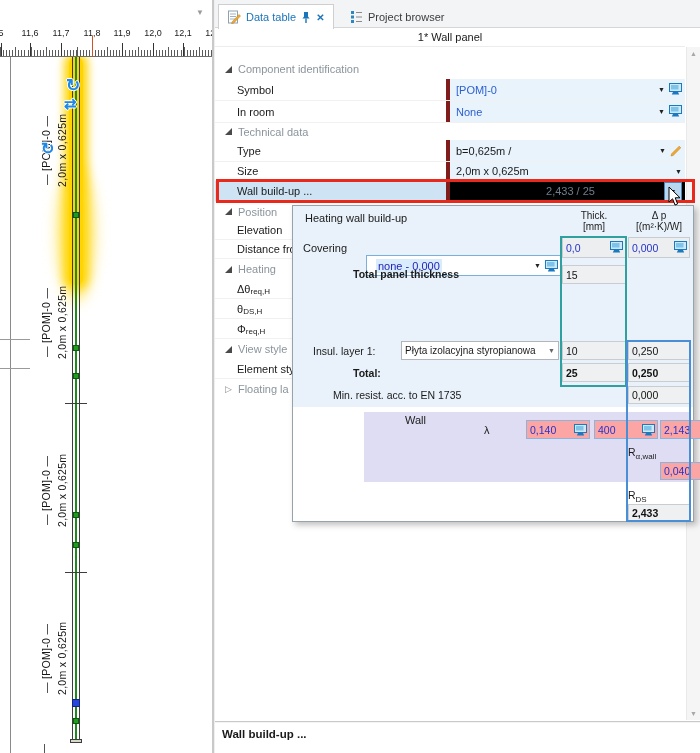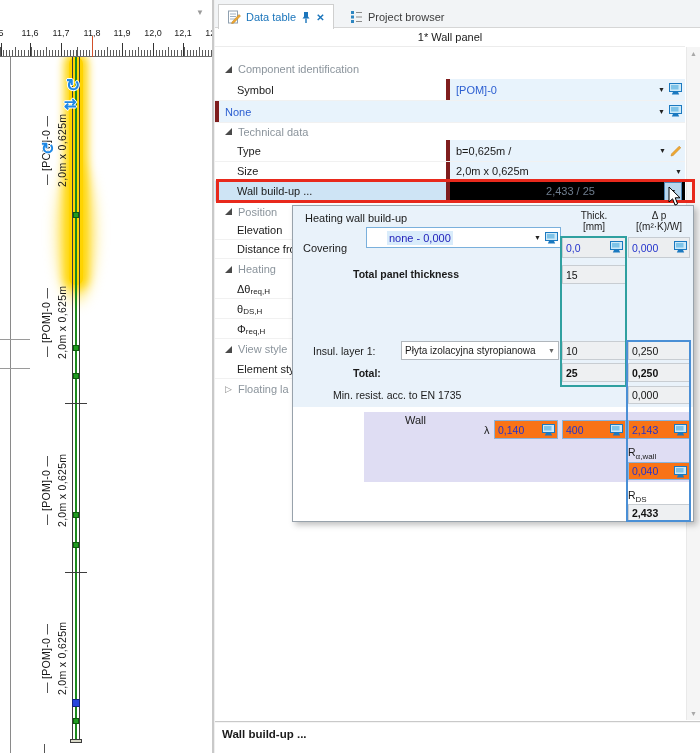--- a/index.html
+++ b/index.html
@@ -90,24 +90,24 @@
   #popup { position:absolute; left:77px; top:205px; width:402px; height:317px; background:#fff; border:1px solid #98a2ab;
     box-shadow:3px 3px 6px rgba(0,0,0,0.25); z-index:10; }
   #popup .bg-top { position:absolute; left:0; top:0; width:100%; height:201px; background:#e9f2fa; }
   #popup .abs { position:absolute; }
   #popup-title { left:12px; top:6px; font-size:11px; color:#1a1a1a; }
   .colhead { text-align:center; font-size:10px; line-height:11px; color:#222; }
   .cell { position:absolute; display:flex; align-items:center; padding:0 3px; font-size:10.5px; }
   .cell .mon { position:absolute; right:2px; top:3px; }
   .cell-grey { background:#eceef0; border:1px solid #c6ccd2; color:#2333cc; }
   .cell-plain { background:#eef0f2; border:1px solid #c8cdd2; color:#111; }
-  .cell-white { background:#f97316; border:1px solid #8ab4dc; color:#2333cc; }
+  .cell-white { background:#fca5a5; border:1px solid #8ab4dc; color:#2333cc;margin-left:32px; }
   .cell-bold { font-weight:bold; }
   .rlabel-pop { text-align:left; font-size:10.5px; }
-  #covering-combo { left:73px; top:21px; width:195px; height:21px; background:#fff; border:1px solid #7ab0dc; display:flex; align-items:center; padding-left:20px; }
+  #covering-combo { left:73px; top:49px; width:195px; height:21px; background:#fff; border:1px solid #7ab0dc; display:flex; align-items:center; padding-left:9px; }
   #covering-combo .sel { background:#d9ecfb; color:#2222bb; padding:1px 2px; }
   #covering-combo .caret { position:absolute; right:19px; }
   #covering-combo .mon { position:absolute; right:2px; top:4px; }
   #groupbox { left:6px; top:77px; width:260px; height:56px; border:1px solid #b0b6bc; background:#fdfdfe; }
   .rb { width:11px; height:11px; border:1px solid #8a8a8a; border-radius:50%; background:#fff; display:inline-block; position:relative; margin-right:4px; vertical-align:-2px; }
   .rb.checked::after { content:""; position:absolute; left:2px; top:2px; width:5px; height:5px; border-radius:50%; background:#3a3a3a; }
   #grey-combo { position:absolute; left:2px; bottom:2px; width:254px; height:15px; background:#e3e5e8; border:1px solid #c0c4c8; }
   #grey-combo .caret { position:absolute; right:4px; top:4px; color:#777; }
   #insul-combo { left:108px; top:135px; width:158px; height:19px; background:#fff; border:1px solid #b0b6bc; display:flex; align-items:center; padding-left:3px; font-size:10px; }
   #insul-combo .caret { position:absolute; right:3px; color:#666; }
@@ -243,20 +243,21 @@
             <span class="caret">▼</span>
             <span class="mon"><svg width="13" height="12" viewBox="0 0 13 12">
                 <rect x="0.5" y="0.5" width="12" height="8" fill="#cde9f8" stroke="#1b79c0"></rect>
                 <rect x="2" y="2" width="7.5" height="4.5" fill="#7ec3e8"></rect>
                 <path d="M4 9 L9 9 L10.2 11.5 L2.8 11.5 Z" fill="#1b79c0"></path>
               </svg></span>
           </span>
       </div>
     </div>
     <div class="prow row-h22">
+      <div class="plabel">In room</div>
       <div class="pvalue link">
           <span>None</span>
         <span class="picons">
             <span class="caret">▼</span>
             <span class="mon"><svg width="13" height="12" viewBox="0 0 13 12">
                 <rect x="0.5" y="0.5" width="12" height="8" fill="#cde9f8" stroke="#1b79c0"></rect>
                 <rect x="2" y="2" width="7.5" height="4.5" fill="#7ec3e8"></rect>
                 <path d="M4 9 L9 9 L10.2 11.5 L2.8 11.5 Z" fill="#1b79c0"></path>
               </svg></span>
           </span>

